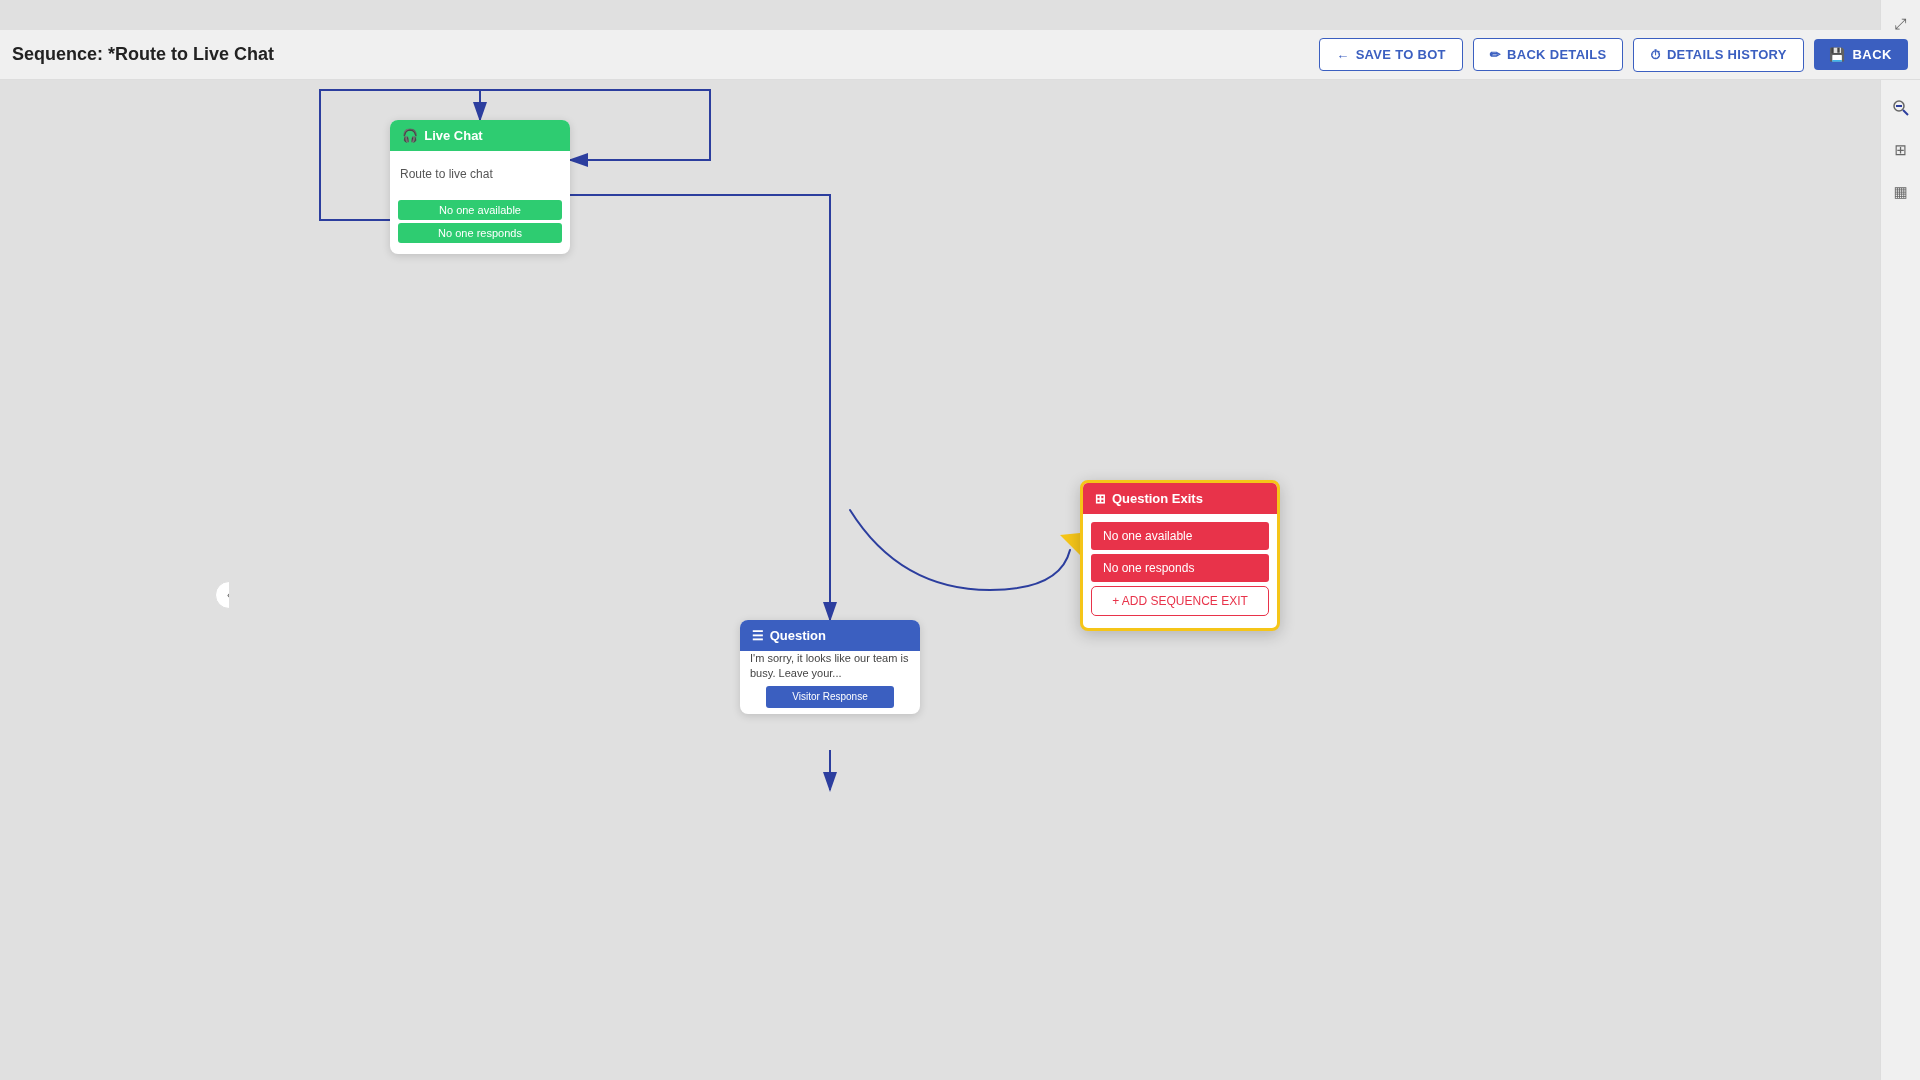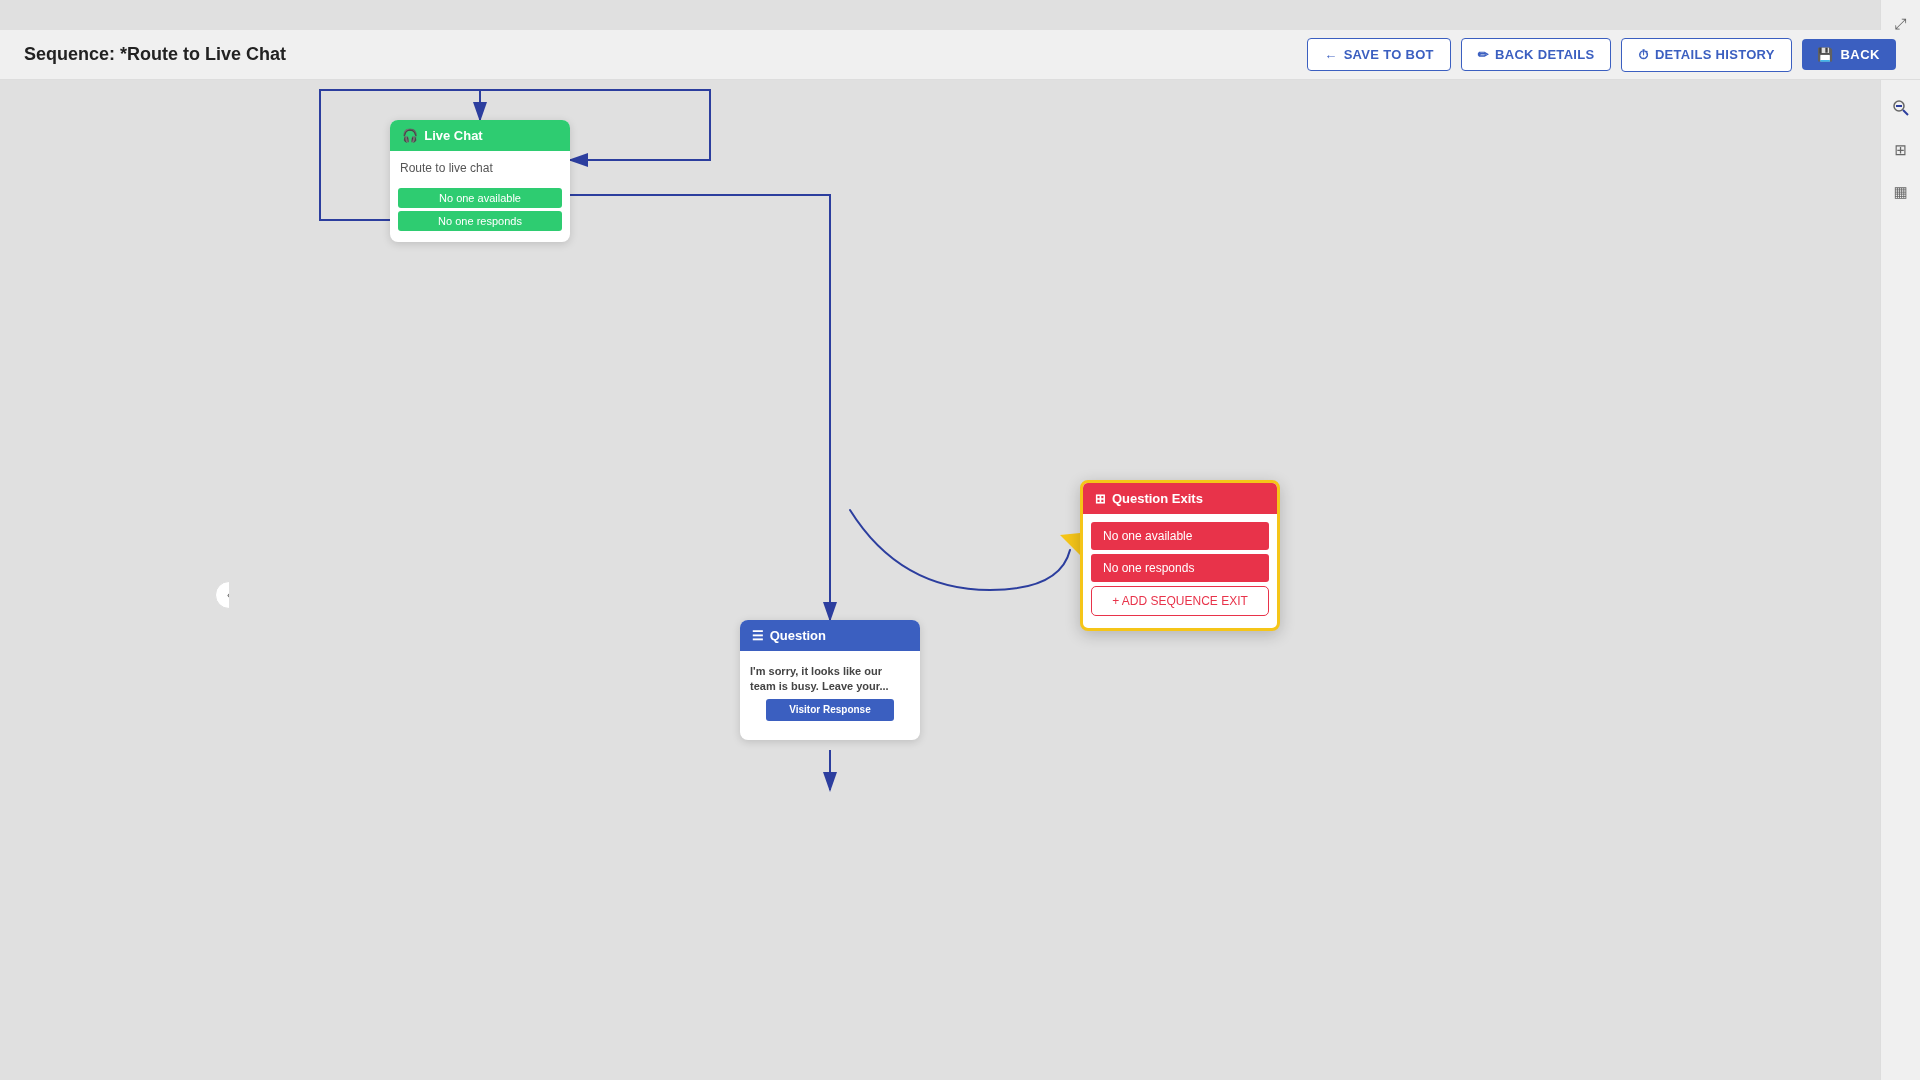--- a/index.html
+++ b/index.html
@@ -92,21 +92,21 @@
       font-size: 12px;
       color: #666;
     }
 
     
     .header-bar {
       height: 50px;
       background: #f0f0f0;
       display: flex;
       align-items: center;
-      padding: 0 24px;
+      padding: 0 12px;
       border-bottom: 1px solid #ddd;
       position: relative;
       z-index: 200;
       width: 100%;
     }
 
     .header-title {
       font-size: 18px;
       font-weight: 600;
       color: #222;
@@ -177,21 +177,21 @@
       padding: 8px 12px;
       border-radius: 8px 8px 0 0;
       font-size: 13px;
       font-weight: 600;
       display: flex;
       align-items: center;
       gap: 6px;
     }
 
     .node-body {
-      padding: 10px 10px;
+      padding: 16px 10px;
       font-size: 12px;
       color: #555;
     }
 
     .node-option {
       background: #2ecc71;
       color: white;
       font-size: 11px;
       padding: 4px 8px;
       border-radius: 3px;
@@ -216,25 +216,24 @@
       padding: 8px 12px;
       border-radius: 8px 8px 0 0;
       font-size: 13px;
       font-weight: 600;
       display: flex;
       align-items: center;
       gap: 6px;
     }
 
     .node-question-body {
-      padding: 13px 10px;
+      padding: 0 10px;
       font-size: 11px;
       color: #444;
       line-height: 1.4;
-      font-weight: bold;
     }
 
     .visitor-response-btn {
       background: #3b5fc0;
       color: white;
       font-size: 10px;
       padding: 4px 8px;
       border-radius: 3px;
       margin: 4px 16px 6px;
       text-align: center;

